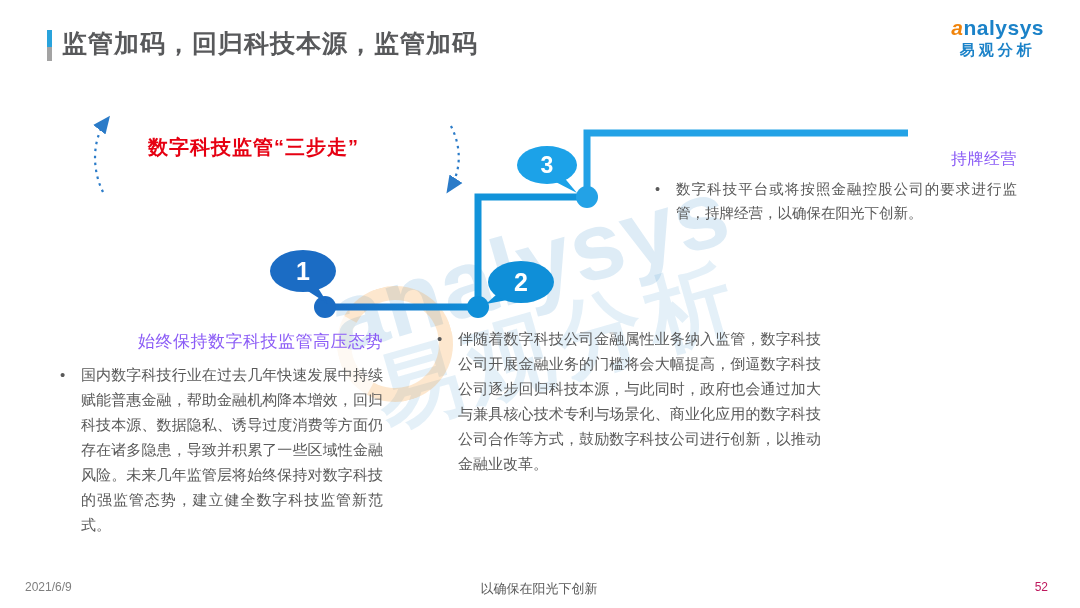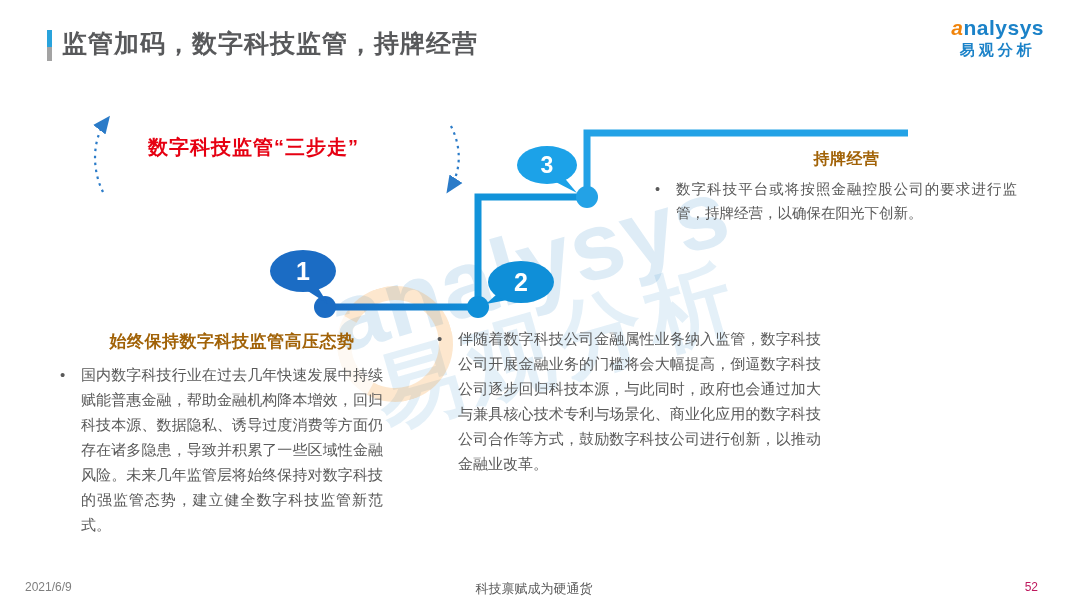--- a/index.html
+++ b/index.html
@@ -31,50 +31,50 @@
   .wm-cn{font-size:86px;font-weight:bold;color:rgba(32,130,196,0.12);
     letter-spacing:8px;margin:-6px 0 0 56px;line-height:1;}
   
   .diagram{position:absolute;left:0;top:0;width:1080px;height:608px;z-index:1;}
   .caption{
     position:absolute;left:148px;top:134px;width:240px;z-index:2;
     font-size:20px;font-weight:bold;color:#e60012;letter-spacing:1px;
   }
   
   .col{position:absolute;z-index:2;color:#595959;}
-  .col h3{margin:0 0 9px 0;font-size:17px;font-weight:bold;color:#a16207;
-    text-align:center;padding-left:21px;letter-spacing:.5px;}
+  .col h3{margin:0 0 9px 0;font-size:17px;font-weight:normal;color:#8b5cf6;
+    text-align:right;padding-left:21px;letter-spacing:.5px;}
   .bullet-item{display:flex;align-items:flex-start;}
   .bullet{flex:0 0 21px;font-size:15px;line-height:25px;color:#595959;}
   .bullet-item p{margin:0;font-size:15px;line-height:25px;text-align:justify;}
   .col1{left:60px;top:330px;width:323px;}
   .col2{left:437px;top:326px;width:384px;}
   .col3{left:655px;top:149px;width:362px;}
   .col3 h3{font-size:16px;margin-bottom:7px;}
   .col3 .bullet,.col3 .bullet-item p{font-size:14.5px;line-height:24px;}
   
-  .footer{position:absolute;left:0;right:12px;bottom:12px;height:16px;z-index:2;padding-left:40px;}
+  .footer{position:absolute;left:0;right:2px;bottom:12px;height:16px;z-index:2;padding-left:40px;}
   .footer-date{position:absolute;left:25px;font-size:12px;color:#7f7f7f;}
   .footer-slogan{position:absolute;left:0;right:0;text-align:center;
     font-size:13px;color:#595959;}
   .footer-page{position:absolute;right:30px;font-size:12px;color:#be185d;}
 </style>
 </head>
 <body>
 
 <div class="slide">
 
   <div class="watermark">
     <div class="wm-ring"></div>
     <div class="wm-brand">analysys</div>
     <div class="wm-cn">易观分析</div>
   </div>
 
   <div class="title-bar"></div>
-  <h1 class="page-title">监管加码，数字科技监管，持牌经营</h1>
+  <h1 class="page-title">监管加码，回归科技本源，监管加码</h1>
 
   <div class="logo">
     <div class="logo-brand">analysys</div>
     <div class="logo-cn">易观分析</div>
   </div>
 
   <svg class="diagram" viewBox="0 0 1080 608">
     <defs>
       <linearGradient id="segA" x1="325" y1="0" x2="478" y2="0" gradientUnits="userSpaceOnUse">
         <stop offset="0" stop-color="#1b6cc4"></stop>
@@ -135,17 +135,17 @@
   <div class="col col3">
     <h3>持牌经营</h3>
     <div class="bullet-item">
       <span class="bullet">•</span>
       <p>数字科技平台或将按照金融控股公司的要求进行监管，持牌经营，以确保在阳光下创新。</p>
     </div>
   </div>
 
   <div class="footer">
     <span class="footer-date">2021/6/9</span>
-    <span class="footer-slogan">科技禀赋成为硬通货</span>
+    <span class="footer-slogan">以确保在阳光下创新</span>
     <span class="footer-page">52</span>
   </div>
 
 </div>
 
 </body></html>

